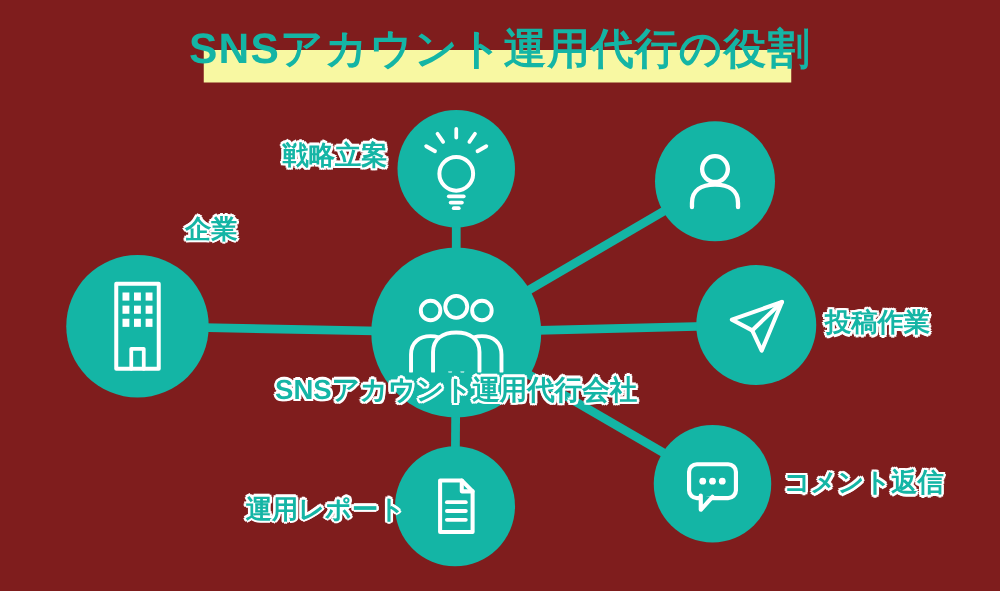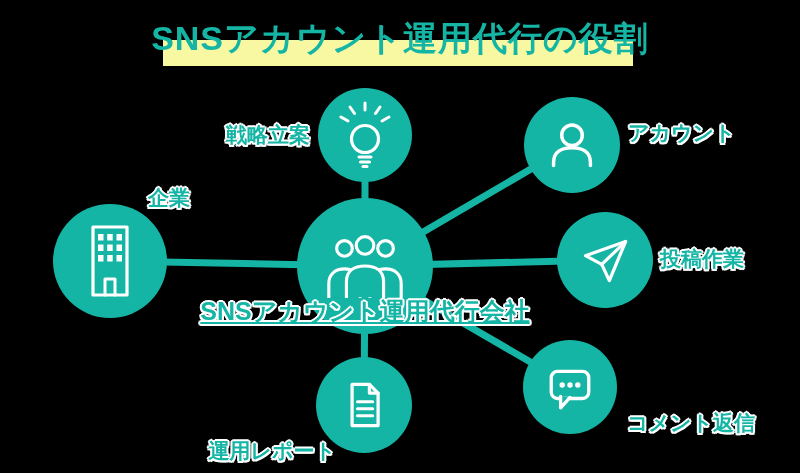--- a/index.html
+++ b/index.html
@@ -7,21 +7,21 @@
     --yellow:#f8f8a2;
   }
   *{margin:0;padding:0;box-sizing:border-box;}
   body{
     font-family:"Liberation Sans","DejaVu Sans",sans-serif;
     background:#fff;
   }
   .stage{
     position:relative;
     width:800px;height:473px;
-    background:#000000;
+    background:#7f1d1d;
     overflow:hidden;
   }
   .title-highlight{
     position:absolute;
     left:163px;top:40px;width:470px;height:26px;
     background:var(--yellow);
   }
   .page-title{
     position:absolute;
     left:0;top:16px;width:800px;
@@ -58,31 +58,30 @@
     color:var(--teal);
     font-weight:bold;
     font-size:21px;
     line-height:25px;
     white-space:nowrap;
     text-shadow:
       2px 0 0 #fff,-2px 0 0 #fff,0 2px 0 #fff,0 -2px 0 #fff,
       1.5px 1.5px 0 #fff,-1.5px 1.5px 0 #fff,
       1.5px -1.5px 0 #fff,-1.5px -1.5px 0 #fff;
   }
-  .l-strategy{right:490px;top:122px;text-align:center;}
+  .l-strategy{right:490px;top:112px;text-align:center;}
   .l-account{left:628px;top:120px;}
   .l-post{left:660px;top:246px;}
-  .l-comment{left:627px;top:374px;margin-top:36px;}
-  .l-report{right:464px;top:395px;margin-top:43px;}
-  .l-company{left:148px;top:185px;}
+  .l-comment{left:627px;top:374px;}
+  .l-report{right:476px;top:395px;}
+  .l-company{left:148px;top:171px;}
   .l-hub{
     left:365px;top:299px;
     transform:translateX(-50%);
-    font-size:25px;
-    text-decoration:underline;
+    font-size:22px;
   }
   .label span{display:block;}
 </style>
 </head>
 <body>
 
 <div class="stage">
 
   <div class="title-highlight"></div>
   <h1 class="page-title">SNSアカウント運用代行の役割</h1>
@@ -123,21 +122,20 @@
   </div>
   <div class="label l-strategy">戦略立案</div>
 
   <div class="circle c-account">
     <svg width="52" height="52" viewBox="0 0 48 48">
       <circle class="icon-stroke" style="stroke-width:3.2" cx="24" cy="15" r="9.5"></circle>
       <path class="icon-stroke" style="stroke-width:3.2" d="M7 43 V40 C7 30.5 14 26.5 24 26.5 C34 26.5 41 30.5 41 40 V43"></path>
     </svg>
   </div>
   <div class="label l-account">
-    <span>アカウント</span>
   </div>
 
   <div class="circle c-post">
     <svg width="52" height="52" viewBox="0 0 48 48">
       <polygon class="icon-stroke" style="stroke-width:3" points="43,7 28,43 21,28 6,20"></polygon>
       <line class="icon-stroke" style="stroke-width:3" x1="43" y1="7" x2="21" y2="28"></line>
     </svg>
   </div>
   <div class="label l-post">投稿作業</div>
 

